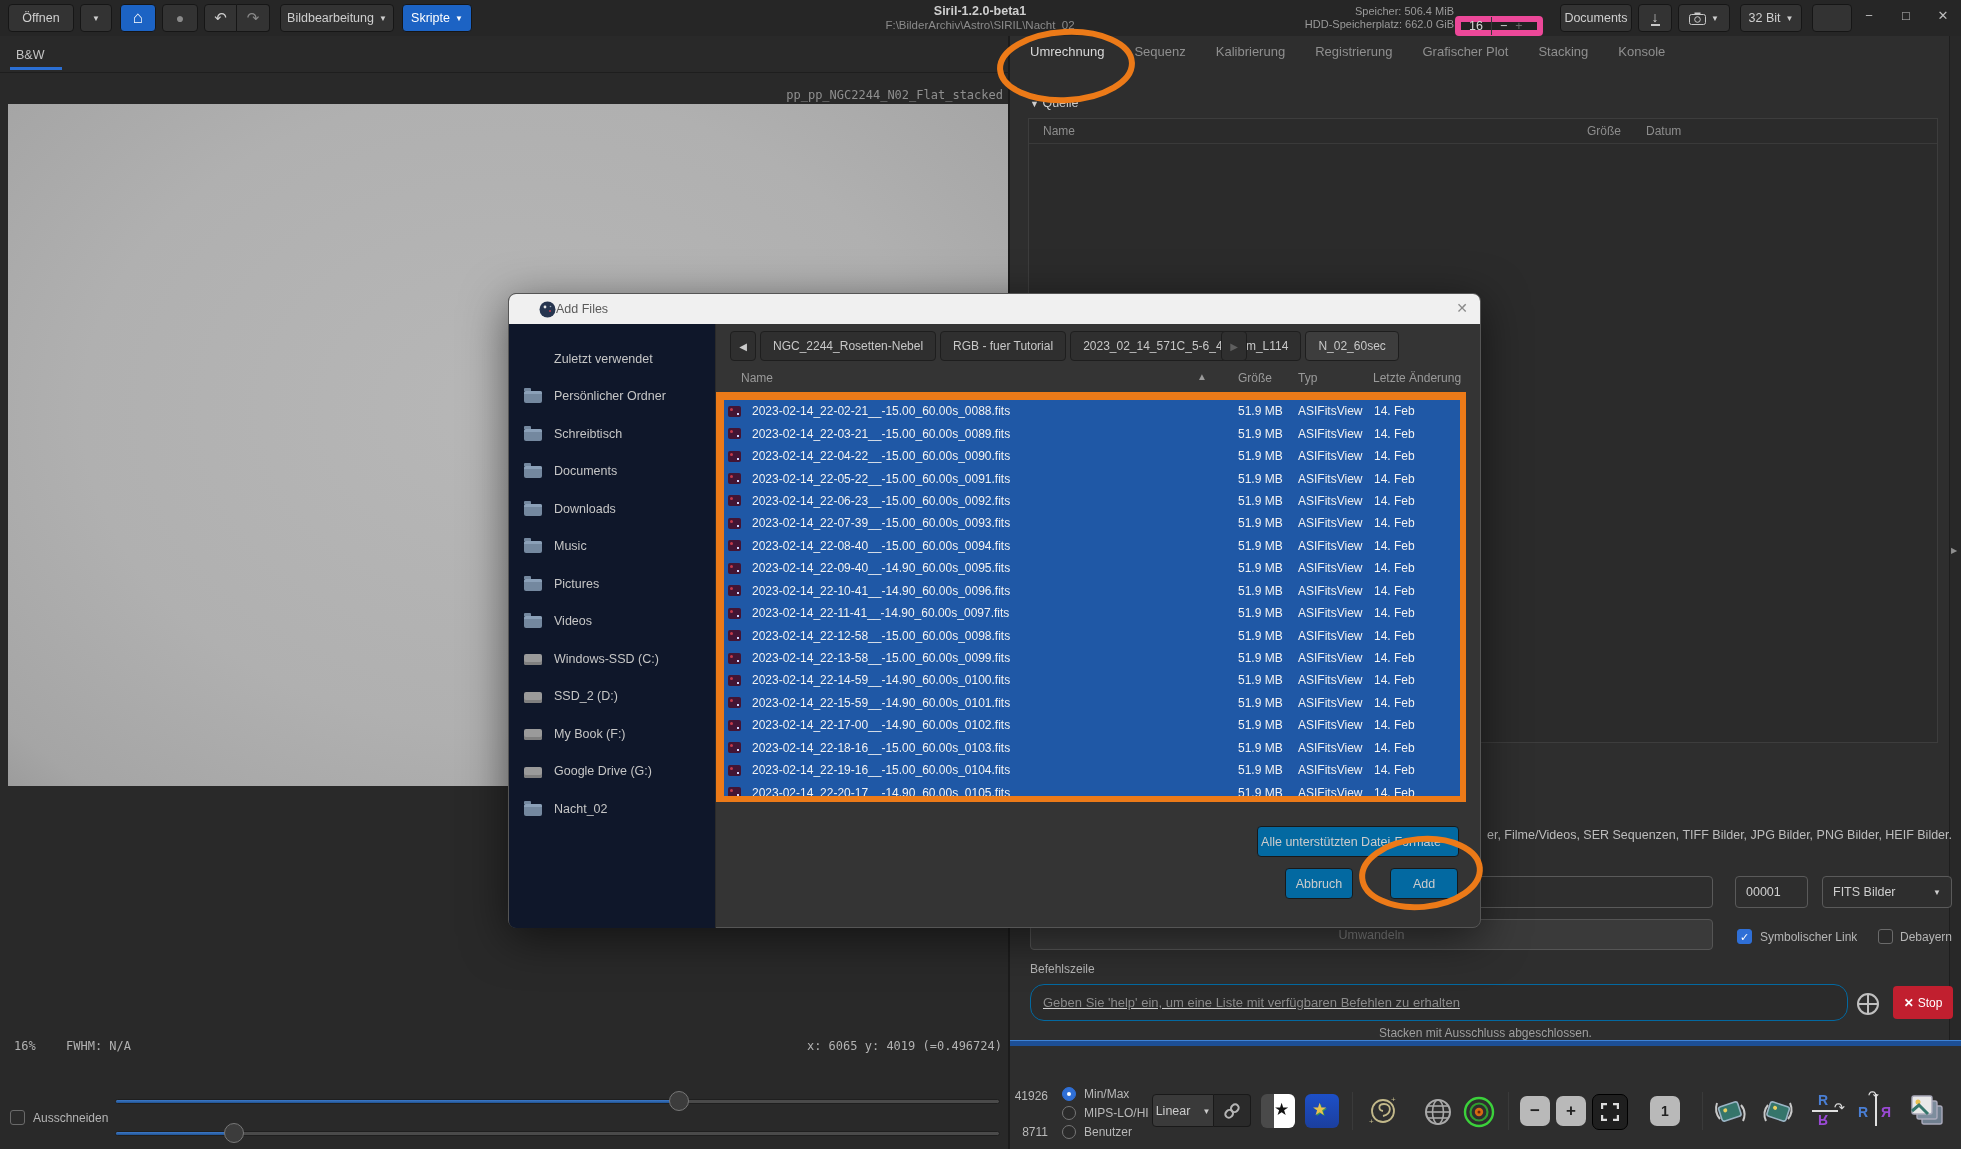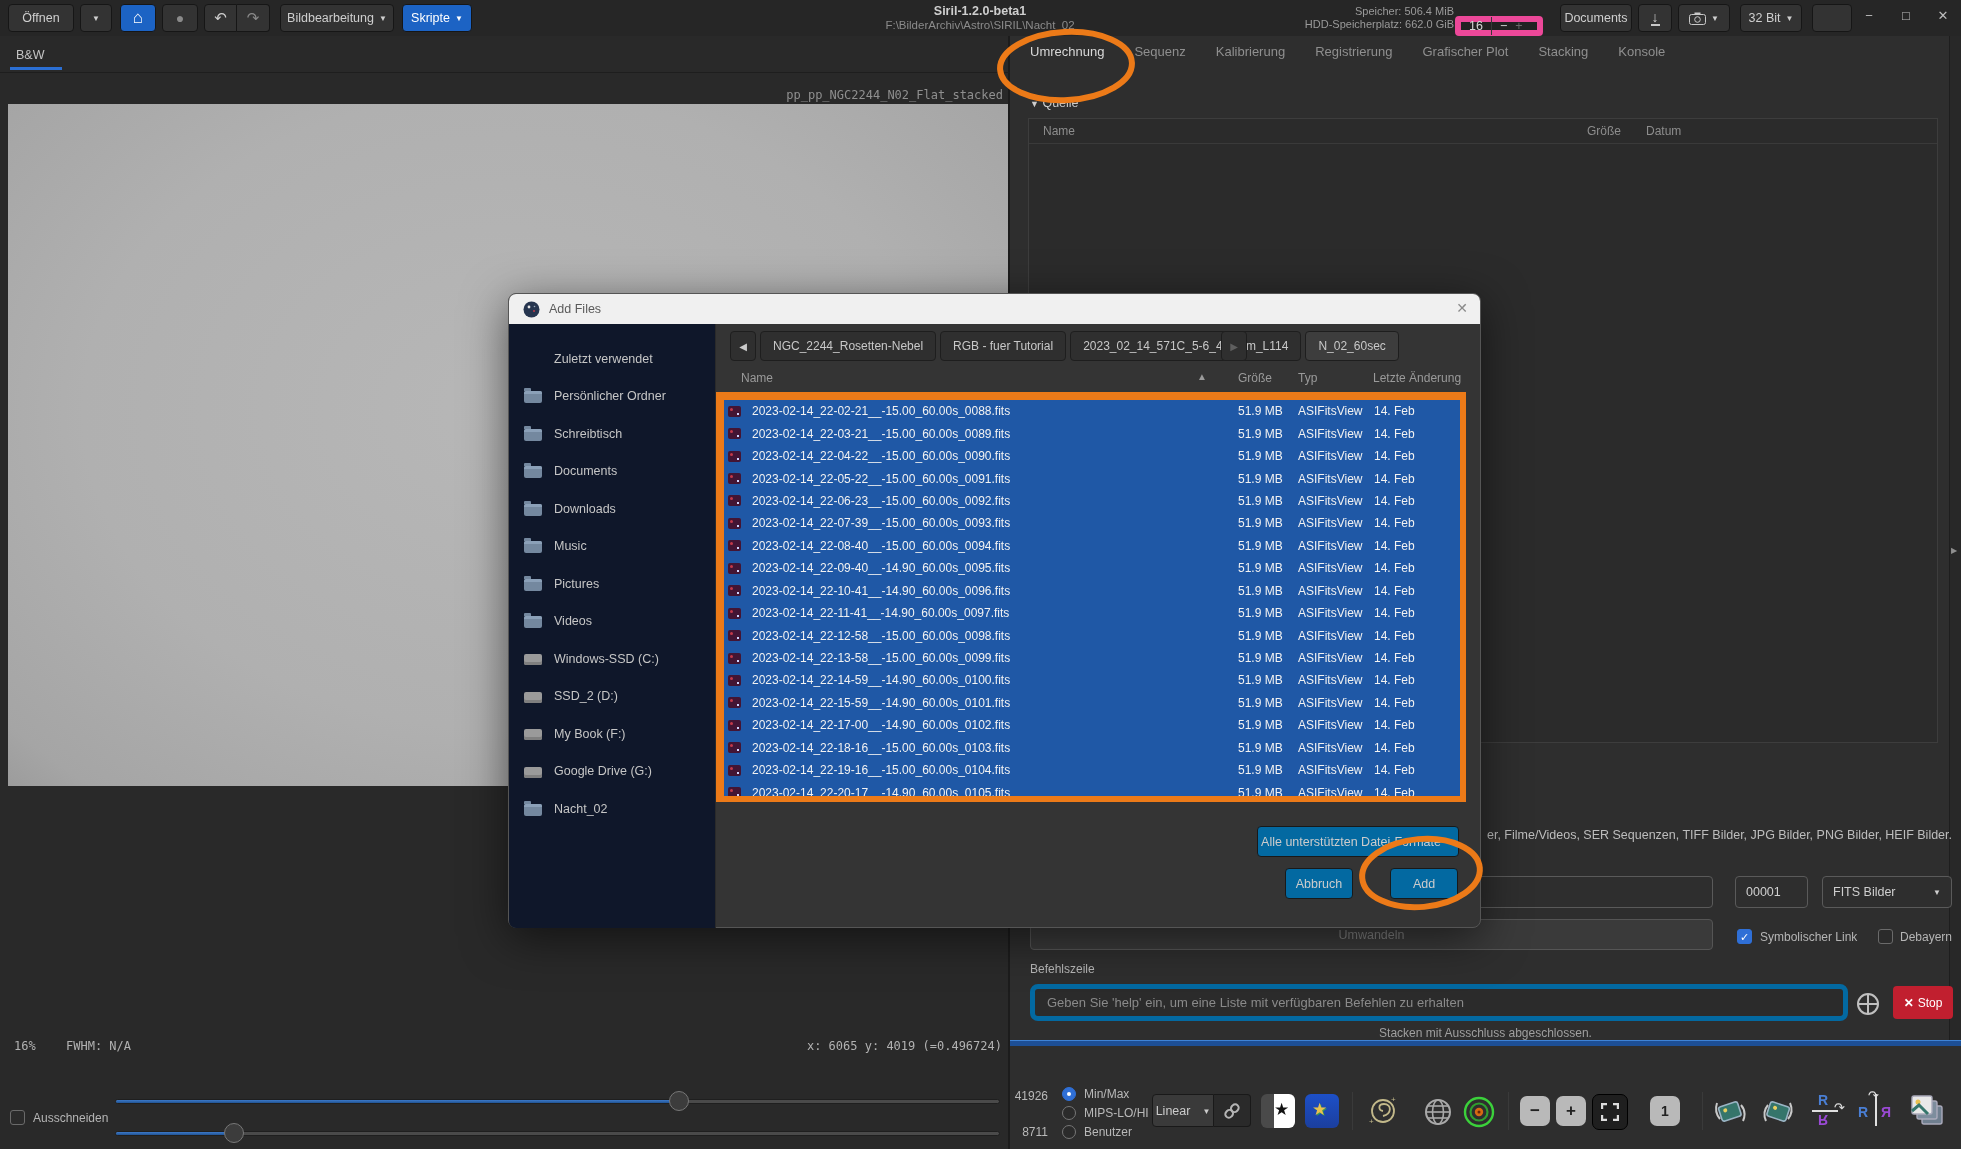--- a/index.html
+++ b/index.html
@@ -47,40 +47,40 @@
   .rtab.active{color:#d8d8d8;}
   .quelle{position:absolute;left:1030px;top:96px;color:#cdcdcd;font-size:12.5px;}
   .srctable{position:absolute;left:1028px;top:118px;width:910px;height:625px;background:#2b2b2b;border:1px solid #3d3d3d;box-sizing:border-box;}
   .srchead{position:absolute;top:0;left:0;width:100%;height:24px;border-bottom:1px solid #3a3a3a;color:#8d8d8d;font-size:12px;}
   .fmtline{position:absolute;left:1487px;top:828px;color:#bdbdbd;font-size:12.5px;white-space:nowrap;}
   .field{background:#2e2e2e;border:1px solid #5a5a5a;border-radius:4px;box-sizing:border-box;color:#cfcfcf;font-size:12.5px;}
   .btn{background:#3a3a3a;border:1px solid #191919;border-radius:4px;color:#cccccc;font-size:12.5px;
        display:flex;align-items:center;justify-content:center;box-sizing:border-box;}
   .btn.disabled{color:#7f7f7f;border-color:#555;}
   .cmdlabel{position:absolute;left:1030px;top:962px;color:#b5b5b5;font-size:12px;}
-  .cmdinput{position:absolute;left:1030px;top:984px;width:818px;height:37px;background:#2b2b2b;border:5px solid #0369a1;
-            border-radius:8px;box-sizing:border-box;color:#cfcfcf;font-size:13px;padding:0 12px;font-family:"Liberation Sans",sans-serif;}
+  .cmdinput{position:absolute;left:1030px;top:984px;width:818px;height:37px;background:#2b2b2b;border:1px solid #0369a1;
+            border-radius:14px;box-sizing:border-box;color:#cfcfcf;font-size:13px;padding:0 12px;font-family:"Liberation Sans",sans-serif;text-decoration:underline;}
   .cmdinput::placeholder{color:#8a8a8a;}
   .stopbtn{position:absolute;left:1893px;top:986px;width:60px;height:33px;background:#c11f2f;border-radius:4px;
            color:#fff;font-size:12px;display:flex;align-items:center;justify-content:center;gap:4px;}
   .rstatus{position:absolute;left:1010px;top:1026px;width:951px;text-align:center;color:#9f9f9f;font-size:12px;}
   .progress{position:absolute;left:1010px;top:1040px;width:951px;height:6px;background:#1d4f96;border-top:1px solid #3f83d6;box-sizing:border-box;}
   .radio{width:14px;height:14px;border-radius:50%;border:1px solid #777;background:#2b2b2b;box-sizing:border-box;position:relative;}
   .mode-row.selected .radio{background:#2f6fd6;border-color:#2f6fd6;}
   .mode-row.selected .radio::after{content:"";position:absolute;left:4px;top:4px;width:4px;height:4px;border-radius:50%;background:#fff;}
   .mode-row{display:flex;align-items:center;gap:8px;height:18px;color:#b9b9b9;font-size:12px;}
   .sqbtn{position:absolute;width:30px;height:30px;background:#b9b9b9;border-radius:7px;color:#222;
          display:flex;align-items:center;justify-content:center;font-size:17px;font-weight:bold;}
   .sqbtn.dark{background:#1f1f1f;border:1px solid #000;color:#ddd;}
   .vsep{position:absolute;width:1px;height:38px;background:#3a3a3a;top:1092px;}
   
   .dialog{left:508px;top:293px;width:973px;height:635px;background:#343434;border:1px solid #555;border-radius:8px;
           box-shadow:0 10px 45px rgba(0,0,0,.55);box-sizing:border-box;z-index:10;}
   .dlg-titlebar{position:absolute;left:0;top:0;width:100%;height:30px;background:#f0f0f0;border-radius:7px 7px 0 0;
-                display:flex;align-items:center;padding-left:14px;box-sizing:border-box;gap:9px;}
+                display:flex;align-items:center;padding-left:30px;box-sizing:border-box;}
   .dlg-title{color:#5a5a5a;font-size:12.5px;}
   .dlg-close{position:absolute;right:12px;top:6px;color:#8a8a8a;font-size:14px;}
   .places{position:absolute;left:0;top:30px;width:207px;height:604px;background:#0f172a;border-right:1px solid #2a2a2a;
           border-radius:0 0 0 7px;box-sizing:border-box;padding-top:16px;}
   .place{display:flex;align-items:center;gap:12px;height:37.5px;padding-left:15px;color:#c6c6c6;font-size:12.5px;}
   .pl-icon{width:18px;height:14px;position:relative;flex:none;}
   [data-name^="folder"]{background:#74889f;border-radius:2px;height:12px;margin-top:2px;}
   [data-name^="folder"]::before{content:"";position:absolute;left:0;top:-3px;width:7px;height:3px;background:#74889f;border-radius:1px 1px 0 0;}
   [data-name^="folder"]::after{content:"";position:absolute;left:0;top:0;width:100%;height:3px;background:#8ba0b8;border-radius:2px 2px 0 0;}
   [data-name="drive-icon"]{background:#9a9a9a;border-radius:2px;height:11px;margin-top:2px;box-shadow:inset 0 -3px 0 #7f7f7f;}

